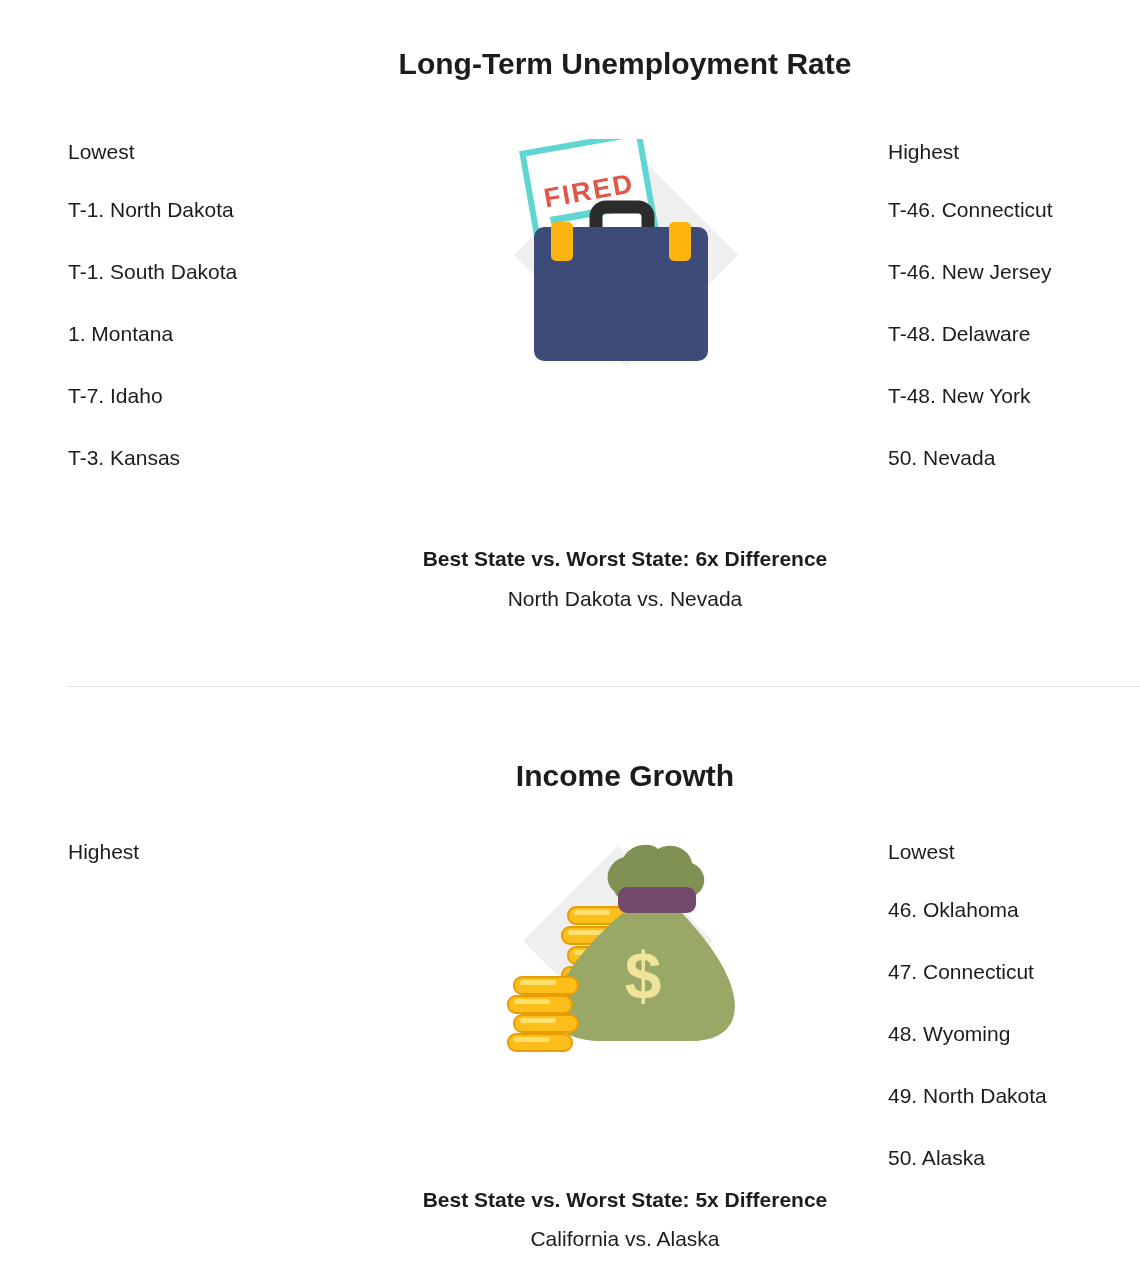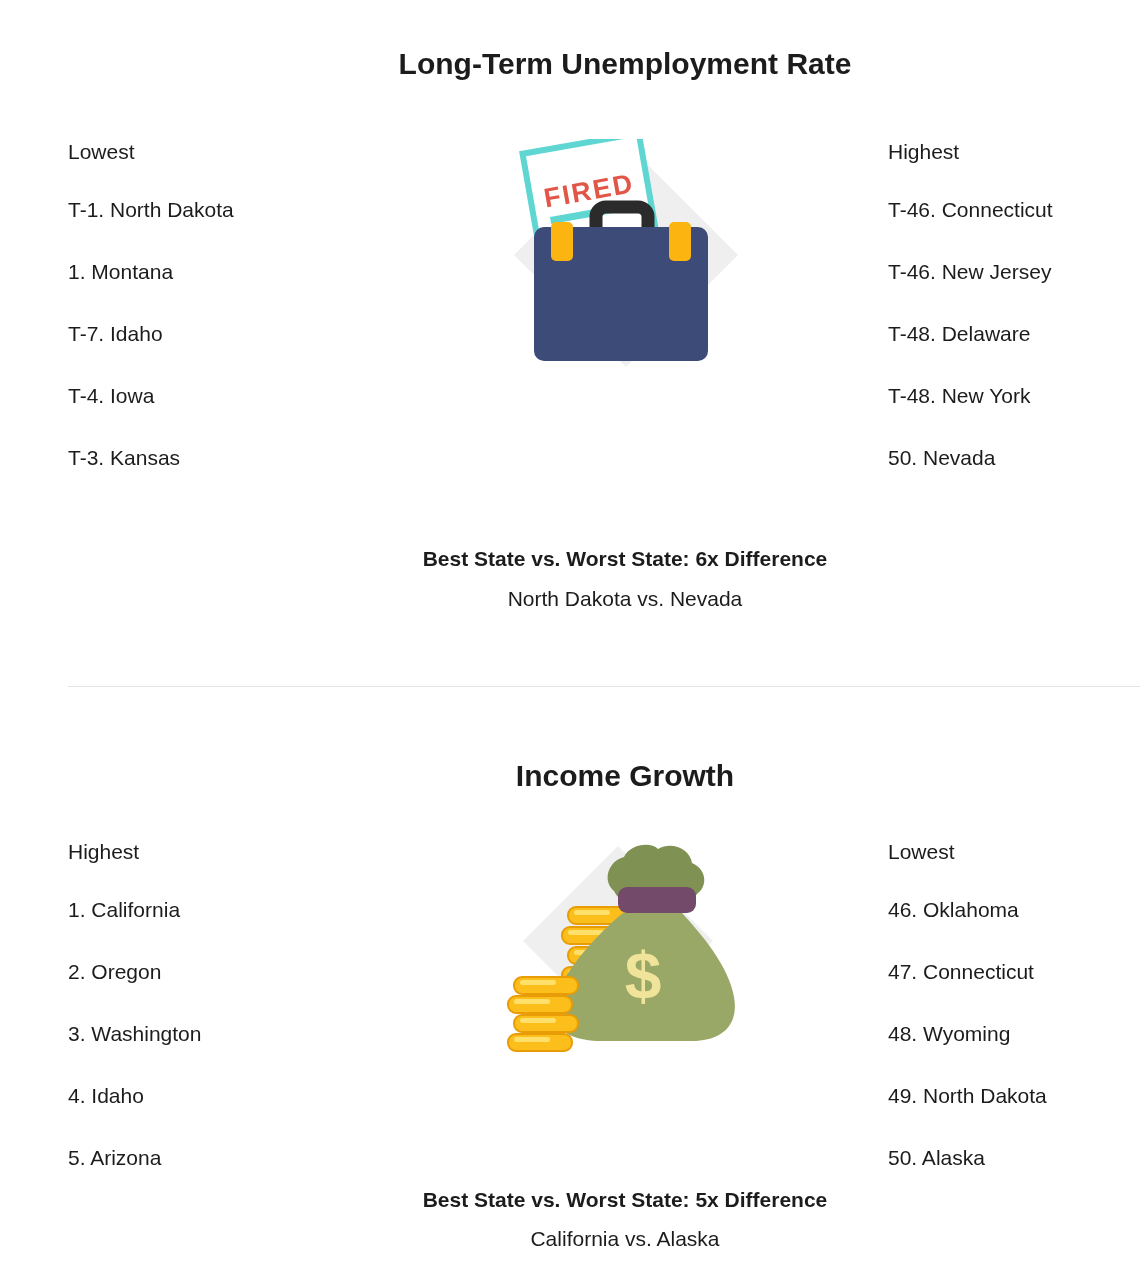--- a/index.html
+++ b/index.html
@@ -63,23 +63,23 @@
 <div class="content">
 
   <section class="section section--1">
     <h2 class="section-title">Long-Term Unemployment Rate</h2>
 
     <div class="row row--1">
       <div class="col-left">
         <div class="col-header">Lowest</div>
         <ul class="rank-list">
           <li>T-1. North Dakota</li>
+          <li>T-1. South Dakota</li>
           <li>1. Montana</li>
           <li>T-7. Idaho</li>
-          <li>T-4. Iowa</li>
           <li>T-3. Kansas</li>
         </ul>
       </div>
 
       <div class="col-center">
         <div class="icon-shift">
           <svg width="250" height="250" viewBox="0 0 250 250" aria-hidden="true">
             <polygon points="130,4 242,116 130,228 18,116" fill="#EFEFEF"></polygon>
             <g transform="translate(92,52) rotate(-10)">
               <rect x="-58" y="-48" width="118" height="132" fill="#FFFFFF" stroke="#5FD6D2" stroke-width="6"></rect>
@@ -111,27 +111,20 @@
   </section>
 
   <hr class="divider">
 
   <section class="section section--2">
     <h2 class="section-title">Income Growth</h2>
 
     <div class="row row--2">
       <div class="col-left">
         <div class="col-header">Highest</div>
-        <ul class="rank-list">
-          <li>1. California</li>
-          <li>2. Oregon</li>
-          <li>3. Washington</li>
-          <li>4. Idaho</li>
-          <li>5. Arizona</li>
-        </ul>
       </div>
 
       <div class="col-center">
         <div class="icon-shift">
           <svg width="250" height="215" viewBox="0 0 250 215" aria-hidden="true">
             <polygon points="122,7 217,102 122,197 27,102" fill="#EFEFEF"></polygon>
 
             <g>
               <g transform="translate(72,68)">
                 <rect width="64" height="17" rx="8" fill="#FCBE1B" stroke="#E89C06" stroke-width="2"></rect>

